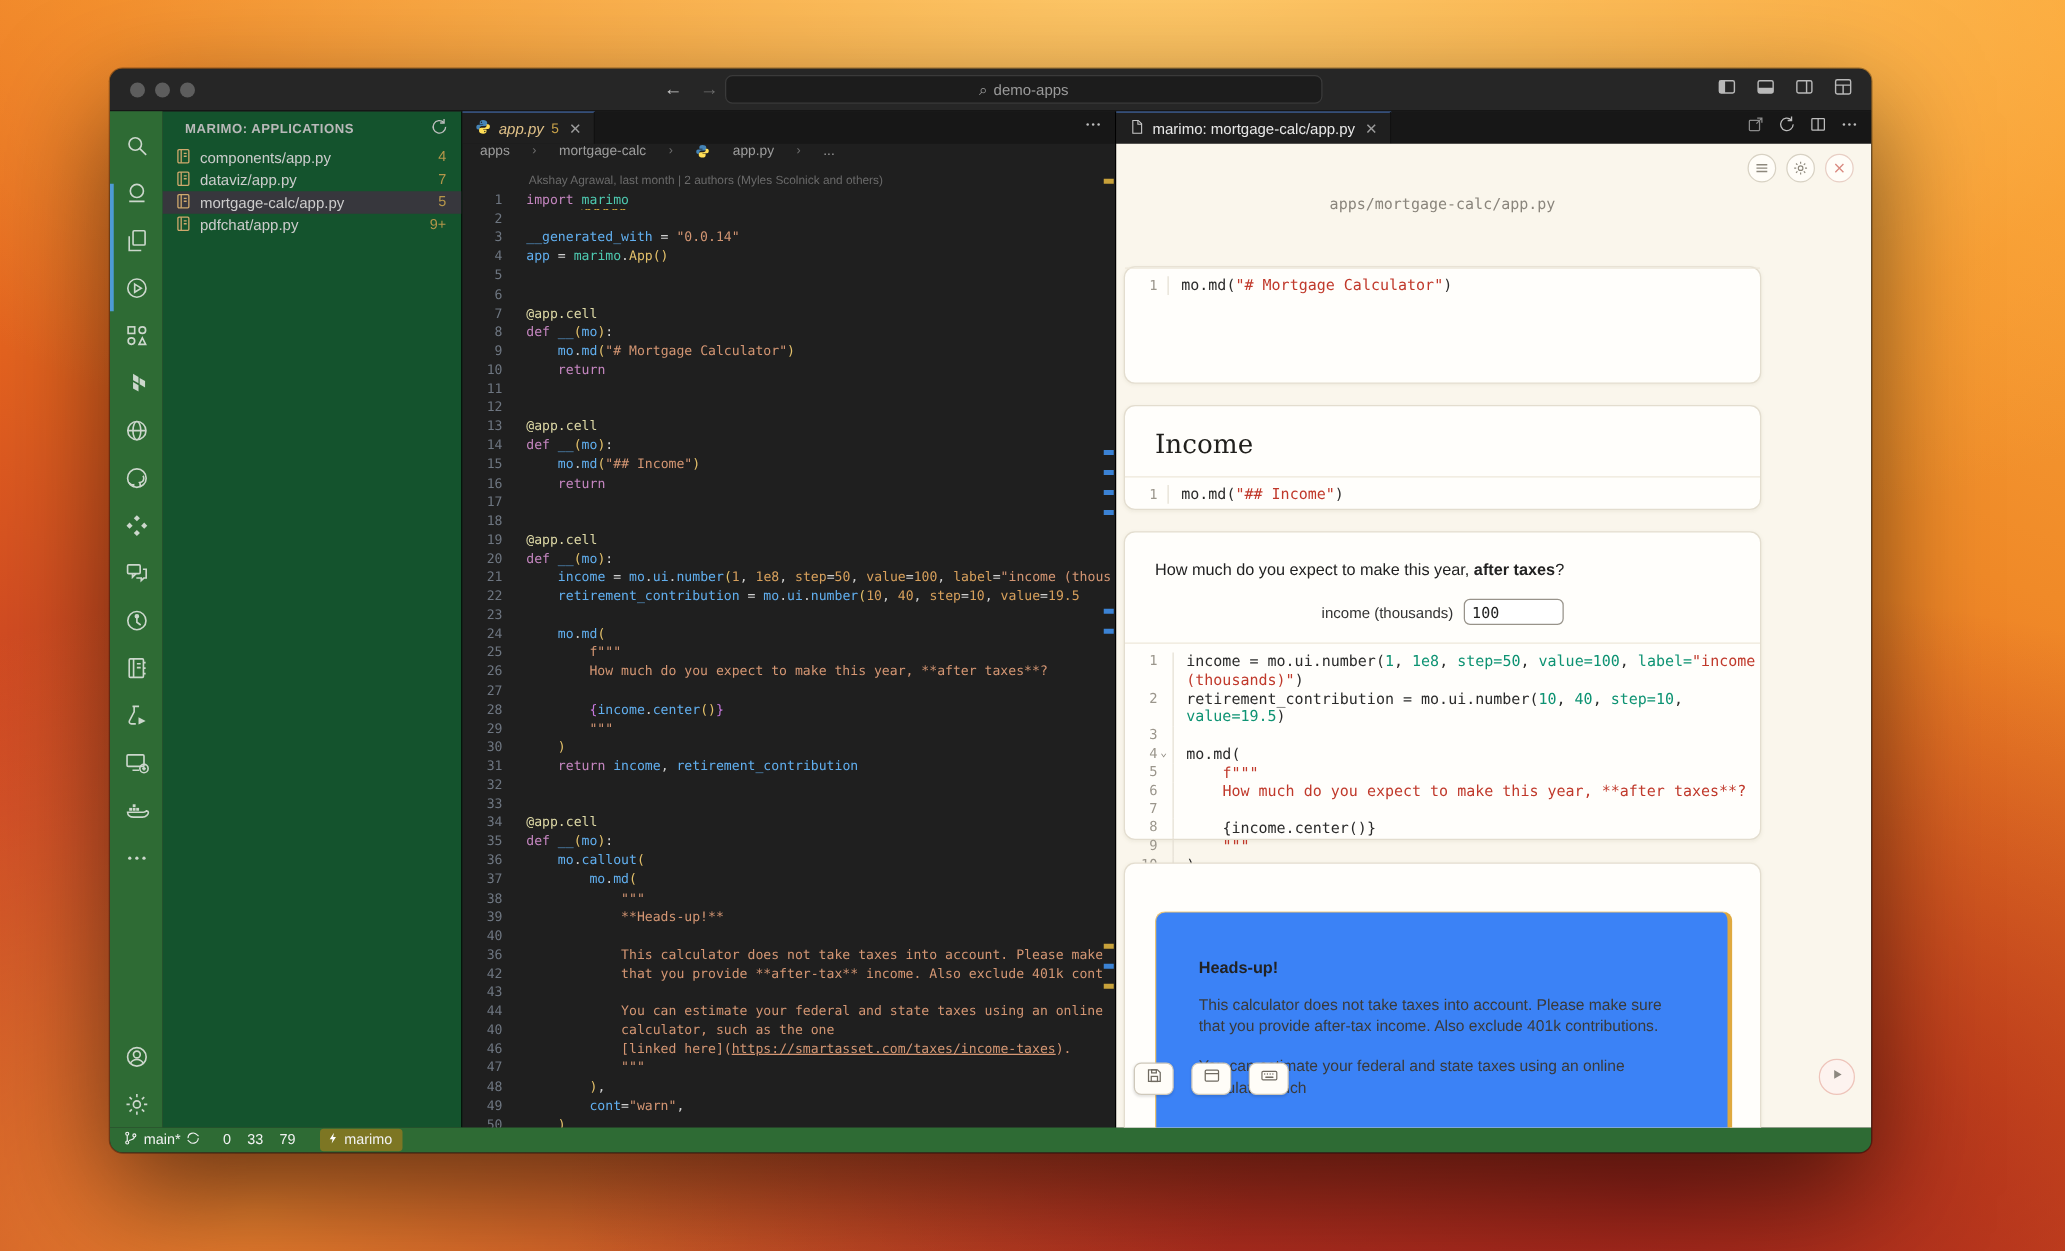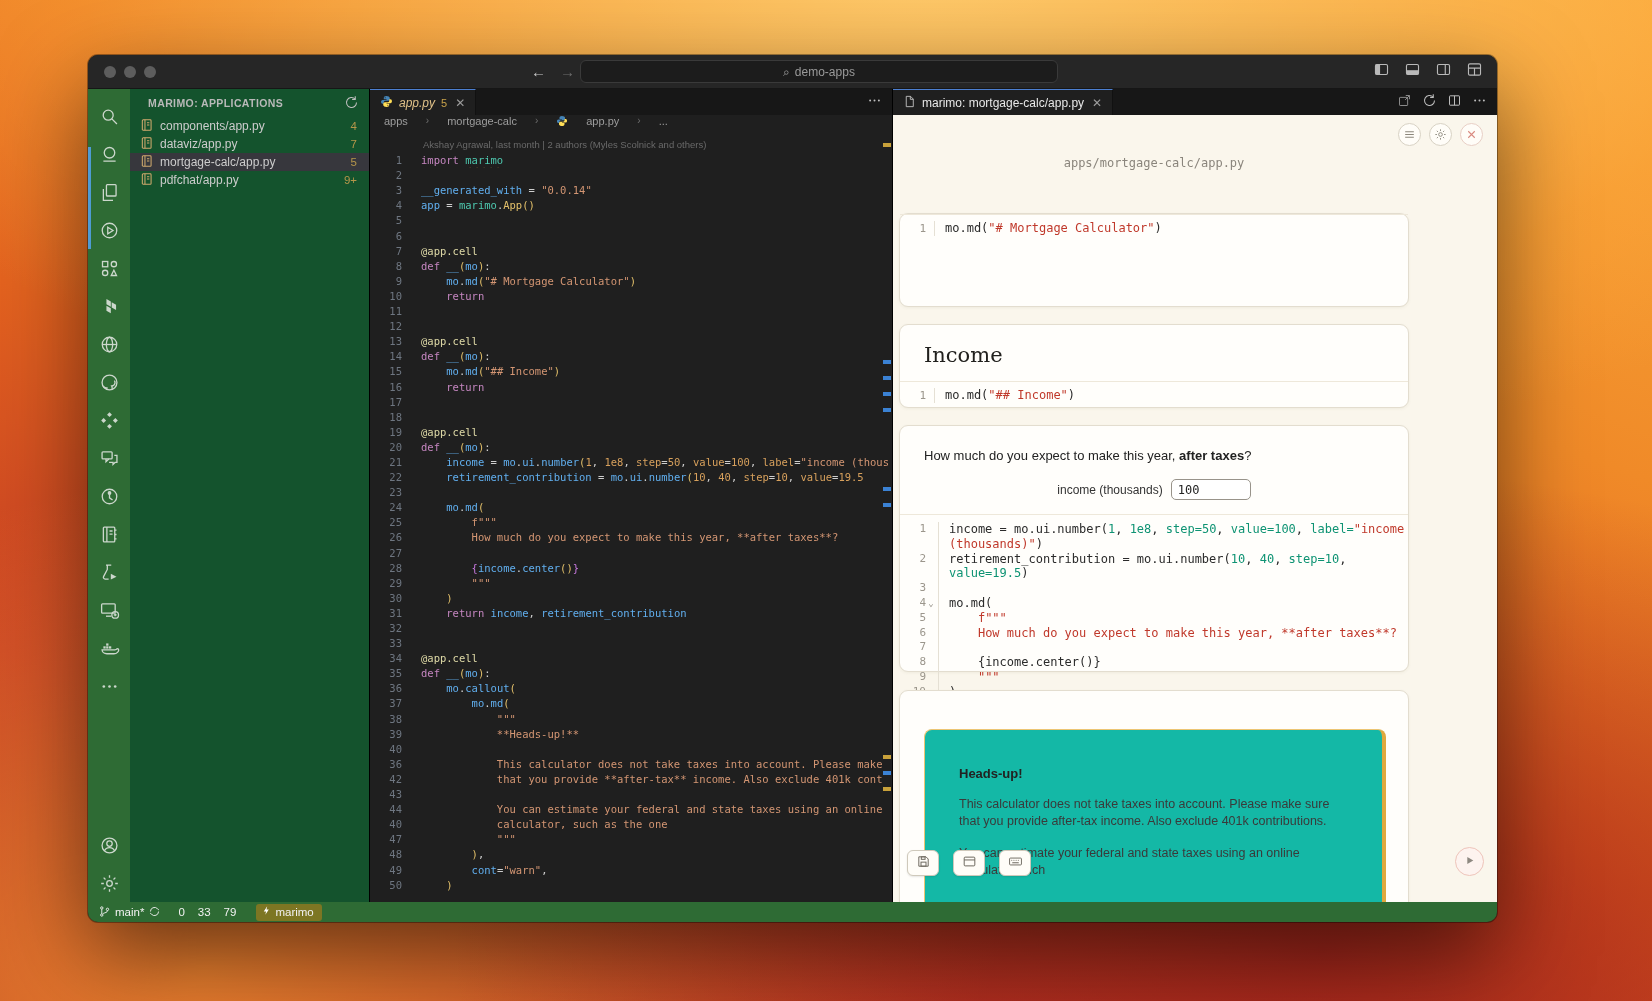--- a/index.html
+++ b/index.html
@@ -85,21 +85,21 @@
   .c3-q b{font-weight:bold}
   .c3-input{display:flex;justify-content:center;align-items:center;gap:8px;padding:16px 0 14px;font-size:12px;color:#333}
   .c3-input input{width:80px;height:21px;border:1px solid #98938a;border-radius:5px;font-family:"DejaVu Sans Mono",monospace;font-size:12px;padding:0 6px;background:#fff;color:#222}
   .pcode{border-top:1px solid #eee8da;padding:7px 0;font-family:"DejaVu Sans Mono",monospace;font-size:12px}
   .pcl{display:flex;min-height:14.8px;line-height:14.8px}
   .pcl .g{width:26px;text-align:right;color:#9b968c;font-size:11px;flex:0 0 auto}
   .pcl .fold{width:10px;color:#8a857c;font-size:9px;text-align:center}
   .pcl .cc{border-left:1px solid #e5e0d4;margin-left:2px;padding-left:10px;white-space:pre-wrap;flex:1}
   .pcl.nofold .cc{margin-left:12px}
   .card4{top:575px;height:330px}
-  .callout{position:absolute;left:24px;right:22px;top:38px;height:260px;background:#14b8a6;border:1px solid #ecc573;border-right:4px solid #dfa93e;border-radius:8px;padding:36px 0 0 34px;font-size:12.5px;color:#3a3a3a}
+  .callout{position:absolute;left:24px;right:22px;top:38px;height:260px;background:#3b82f6;border:1px solid #ecc573;border-right:4px solid #dfa93e;border-radius:8px;padding:36px 0 0 34px;font-size:12.5px;color:#3a3a3a}
   .callout .co-title{font-weight:bold;color:#222;font-size:13px}
   .callout p{margin-top:15px;line-height:17px;max-width:380px}
   .callout b{font-weight:normal}
   .fab-row{position:absolute;left:14px;bottom:26px;display:flex;gap:14px}
   .fab{width:32px;height:26px;background:#fffdf8;border:1px solid #cfc9bb;border-radius:6px;display:flex;align-items:center;justify-content:center;color:#6f6a60;box-shadow:0 1px 2px rgba(0,0,0,.1);cursor:pointer}
   .fab svg{width:15px;height:15px}
   .run-btn{position:absolute;right:13px;bottom:26px;width:29px;height:29px;border-radius:50%;background:#fdf3ef;border:1px solid #eec4ba;display:flex;align-items:center;justify-content:center;color:#8d8880;cursor:pointer}
   .run-btn svg{width:13px;height:13px}
   
   .statusbar{background:#2e6b34;display:flex;align-items:center;padding:0 10px;color:#f2f2f2;font-size:11.5px;gap:14px}
@@ -545,20 +545,24 @@
                 <span class="ln">43</span>
                 <span class="lc"></span>
               </div>
               <div class="cl">
                 <span class="ln">44</span>
                 <span class="lc"><span class="tk-p">            </span><span class="tk-s">You can estimate your federal and state taxes using an online</span></span>
               </div>
               <div class="cl">
                 <span class="ln">40</span>
                 <span class="lc"><span class="tk-p">            </span><span class="tk-s">calculator, such as the one</span></span>
+              </div>
+              <div class="cl">
+                <span class="ln">46</span>
+                <span class="lc"><span class="tk-p">            </span><span class="tk-s">[linked here](</span><span class="tk-u">https://smartasset.com/taxes/income-taxes</span><span class="tk-s">).</span></span>
               </div>
               <div class="cl">
                 <span class="ln">47</span>
                 <span class="lc"><span class="tk-p">            </span><span class="tk-s">"""</span></span>
               </div>
               <div class="cl">
                 <span class="ln">48</span>
                 <span class="lc"><span class="tk-p">        </span><span class="tk-f">)</span><span class="tk-p">,</span></span>
               </div>
               <div class="cl">

